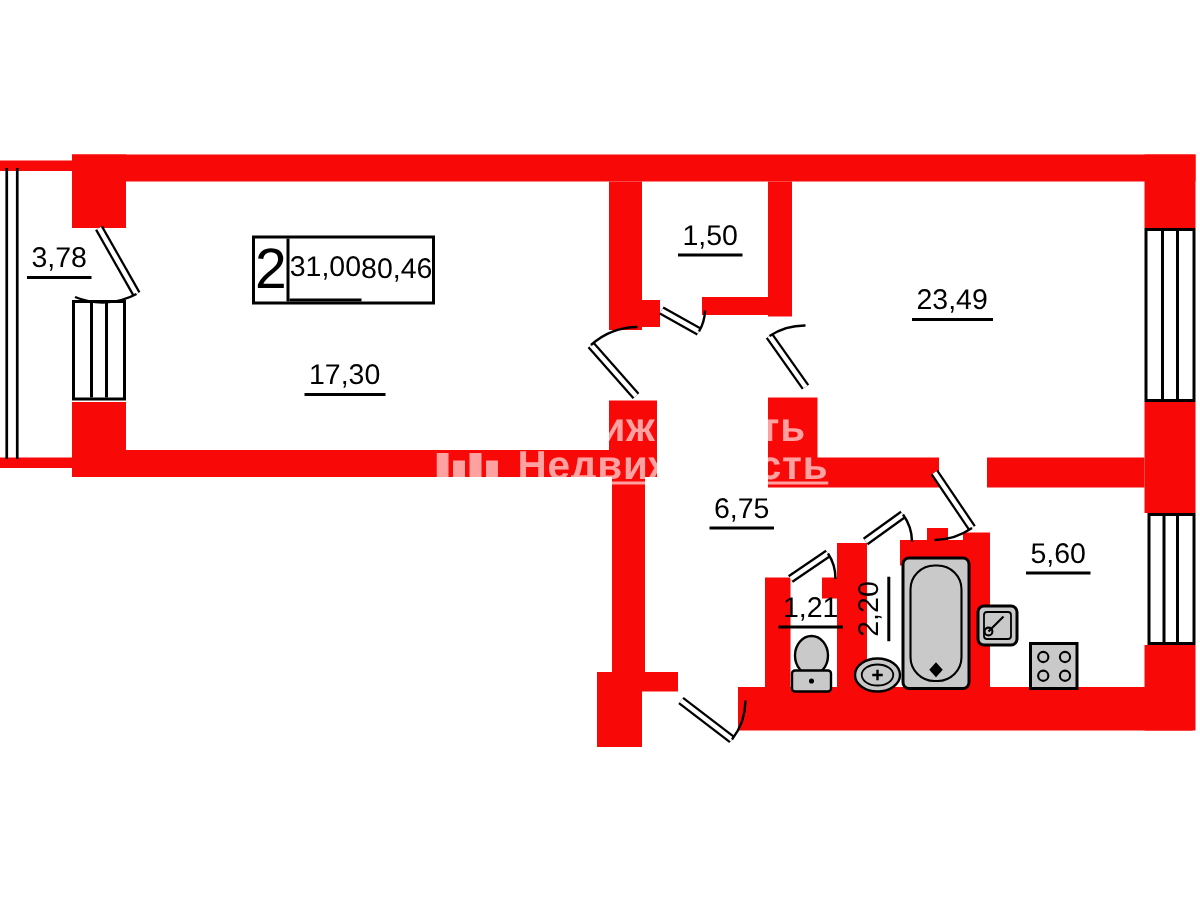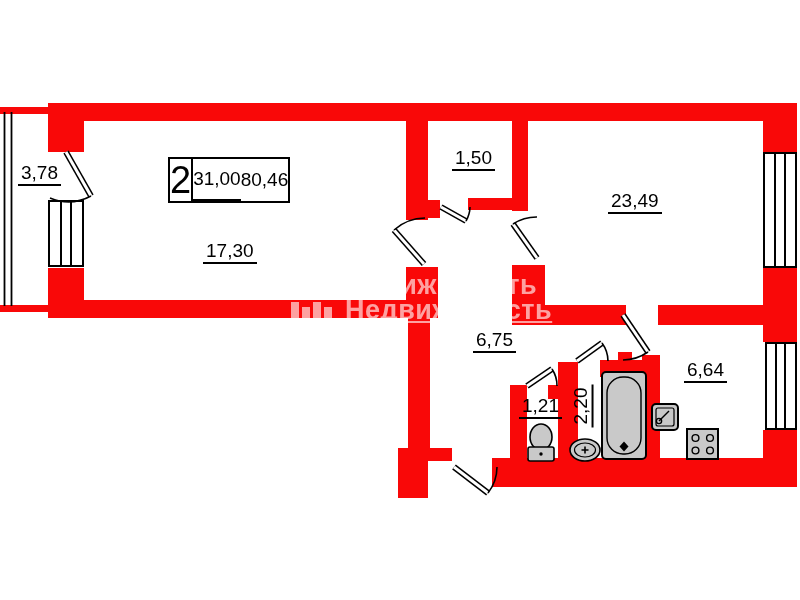--- a/index.html
+++ b/index.html
@@ -152,21 +152,21 @@
     </g>
   </svg>
 
   <div class="label" style="left:18px;top:163px">3,78</div>
   <div class="label" style="left:203px;top:241px">17,30</div>
   <div class="label" style="left:452px;top:148px">1,50</div>
   <div class="label" style="left:608px;top:191px">23,49</div>
   <div class="label" style="left:473px;top:330px">6,75</div>
   <div class="label" style="left:519px;top:396px">1,21</div>
   <div class="label vert" style="left:582px;top:406px">2,20</div>
-  <div class="label" style="left:684px;top:360px">6,64</div>
+  <div class="label" style="left:684px;top:360px">5,60</div>
 
   <div id="titleblock">
     <div id="tb-left">2</div>
     <div id="tb-right">
       <div id="tb-top">31,00</div>
       <div id="tb-bottom">80,46</div>
     </div>
   </div>
 
 </div>

